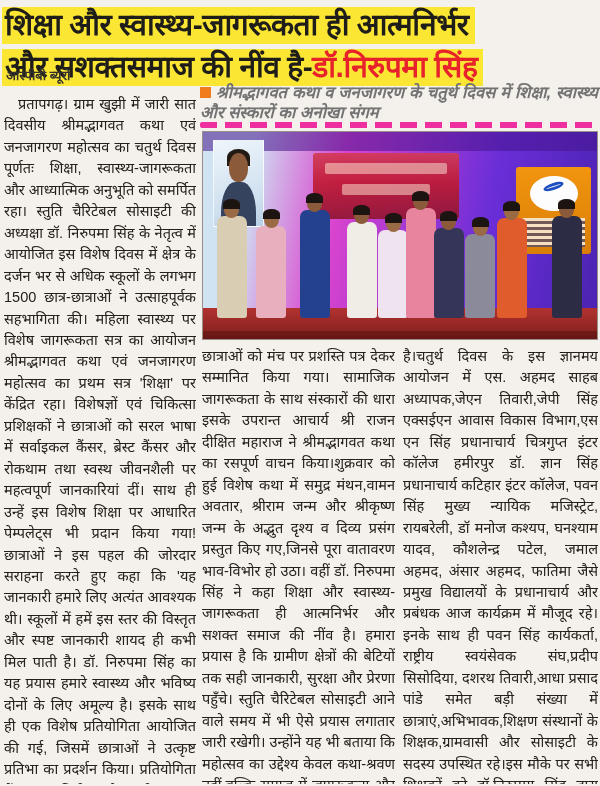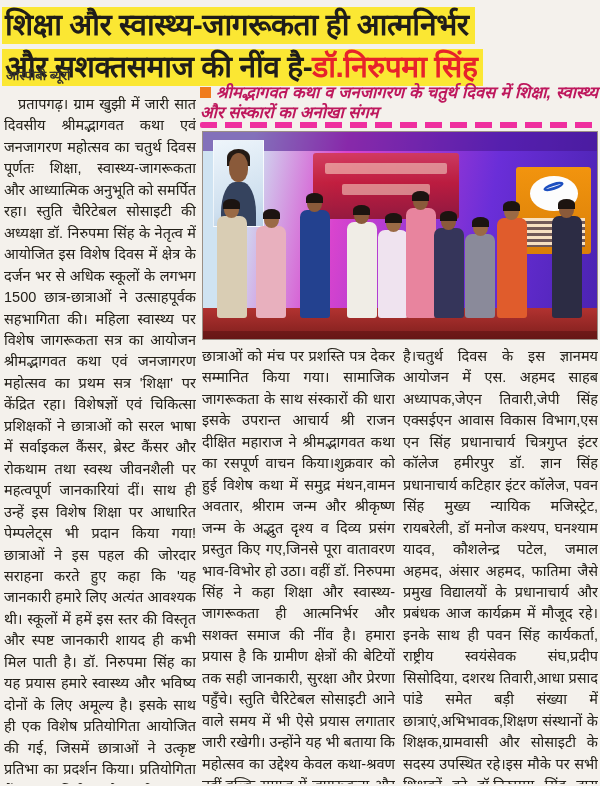--- a/index.html
+++ b/index.html
@@ -25,21 +25,21 @@
   }
   .hl-red{color:var(--red);}
 
   
   .byline{position:absolute;left:6px;top:66px;font-size:13px;font-weight:700;color:#35322d;}
 
   
   .subhead{
     position:absolute;left:200px;top:82px;width:398px;
     font-size:16.5px;font-weight:800;font-style:italic;
-    color:#be185d;line-height:20px;text-align:justify;
+    color:#737373;line-height:20px;text-align:justify;
   }
   .subhead .bullet{
     display:inline-block;width:11px;height:11px;background:var(--bullet);
     margin-right:5px;vertical-align:baseline;
   }
 
   
   .dashes{
     position:absolute;left:200px;top:122px;width:398px;height:6px;
     background:repeating-linear-gradient(90deg,var(--dash) 0 17px,transparent 17px 25px);

